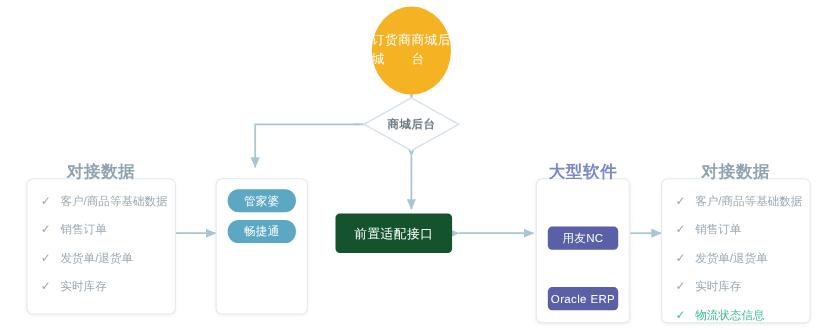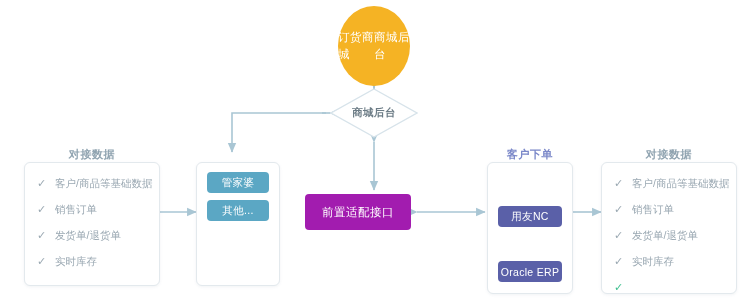--- a/index.html
+++ b/index.html
@@ -42,39 +42,39 @@
     position: absolute; left:0; top:0; width:100%; height:100%;
     display:flex; align-items:center; justify-content:center;
     font-size: 10.5px; color:#6b7b85; letter-spacing:.4px;
   }
 
   
   .adapter-box {
     position:absolute;
     left: 305px; top: 194px;
     width: 106px; height: 36px;
-    background: #a21caf;
+    background: #14532d;
     border-radius: 4px;
     display:flex; align-items:center; justify-content:center;
     color:#fff; font-size: 11.5px; letter-spacing:.5px;
   }
 
   
   .panel {
     position:absolute;
     background:#ffffff;
     border:1px solid #e3e9ed;
     border-radius: 6px;
     box-shadow: 0 1px 3px rgba(120,140,155,0.10);
   }
   .panel-title {
     position:absolute;
     width:100%; text-align:center;
     top:-16px; left:0;
-    font-size: 11px;
+    font-size: 15px;
     font-weight: bold;
     letter-spacing: .6px;
   }
   .title-grey { color:#8fa3b0; }
   .title-teal { color:#5bb7a8; }
   .title-blue { color:#7b88c9; }
 
   
   .panel-data { padding: 12px 10px 10px 12px; }
   .data-row {
@@ -101,21 +101,21 @@
     display:flex; align-items:center; justify-content:center;
     height: 21px;
     border-radius: 4px;
     font-size: 10.5px;
     color:#ffffff;
     margin-bottom: 7px;
     letter-spacing: .3px;
     white-space: nowrap;
   }
   .chip:last-child { margin-bottom: 0; }
-  .chip-blue { background:#5ba7c4; }
+  .chip-blue { background:#5ba7c4;border-radius:10px; }
   .chip-purple { background:#5a60a8;margin-top:34px; }
 </style>
 </head>
 <body>
 
 <div id="stage">
 
   <svg id="wires" viewBox="0 0 750 300">
     <defs>
       <marker id="ah" markerWidth="7" markerHeight="7" refX="5.6" refY="3" orient="auto">
@@ -179,26 +179,26 @@
       <span>实时库存</span>
     </div>
   </div>
 
   <div class="panel panel-chips" style="left:196px; top:162px; width:84px; height:124px;">
 
     <div class="chip chip-blue">
       <span>管家婆</span>
     </div>
     <div class="chip chip-blue">
-      <span>其他...</span>
+      <span>畅捷通</span>
     </div>
   </div>
 
   <div class="panel panel-chips" style="left:487px; top:162px; width:86px; height:132px;">
-    <div class="panel-title title-blue">客户下单</div>
+    <div class="panel-title title-blue">大型软件</div>
 
     <div class="chip chip-purple">
       <span>用友NC</span>
     </div>
     <div class="chip chip-purple">
       <span>Oracle ERP</span>
     </div>
   </div>
 
   <div class="panel panel-data" style="left:601px; top:162px; width:136px; height:132px;">
@@ -215,17 +215,18 @@
     <div class="data-row">
       <span class="check">✓</span>
       <span>发货单/退货单</span>
     </div>
     <div class="data-row">
       <span class="check">✓</span>
       <span>实时库存</span>
     </div>
     <div class="data-row hl">
       <span class="check">✓</span>
+      <span>物流状态信息</span>
     </div>
 
   </div>
 
 </div>
 
 </body></html>

